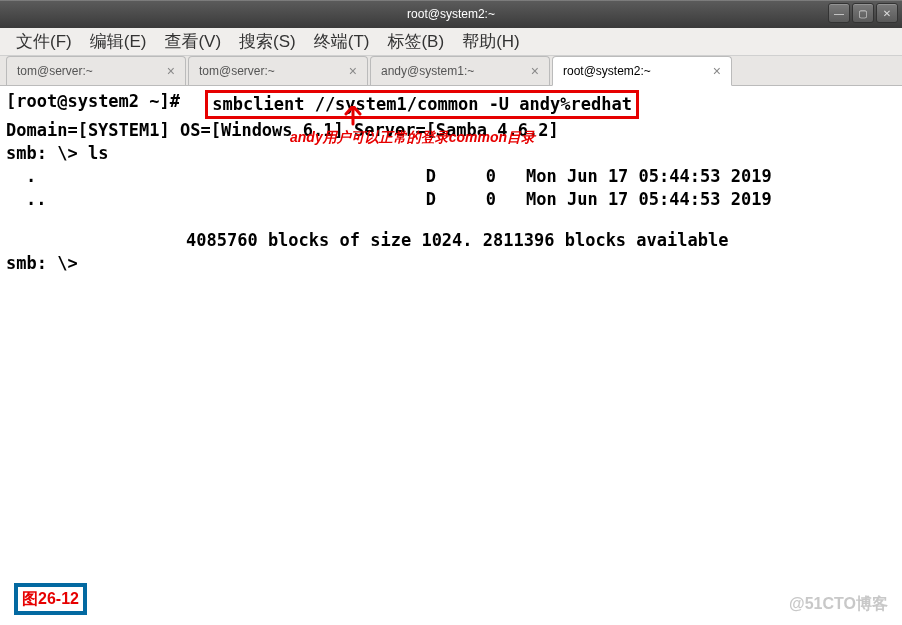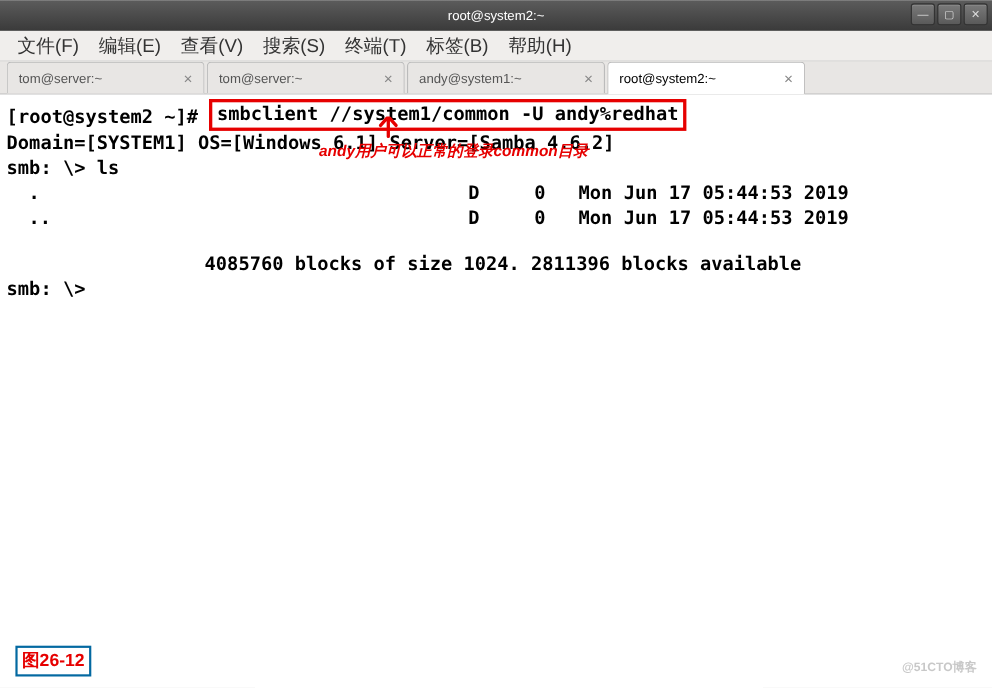--- a/index.html
+++ b/index.html
@@ -99,22 +99,23 @@
       font-family: "DejaVu Sans Mono", "Consolas", monospace;
       font-size: 17px;
       font-weight: bold;
       padding: 4px 6px;
       height: calc(625px - 28px - 28px - 30px);
       position: relative;
       line-height: 1.35;
     }
     .prompt-line {
       display: flex;
-      align-items: flex-end;
+      align-items: flex-start;
       flex-wrap: wrap;
+      gap: 15px;
     }
     .red-box {
       border: 3px solid #e60000;
       padding: 0 4px;
       display: inline;
     }
     .red-anno {
       color: #e60000;
       font-size: 14px;
       font-weight: bold;
@@ -139,30 +140,30 @@
     .ls-size { width: 60px; text-align: right; }
     .ls-date { padding-left: 30px; }
     .blocks-line { padding-left: 180px; margin-top: 18px; }
     .fig-label {
       position: absolute;
       left: 14px;
       bottom: 10px;
       color: #e60000;
       font-size: 16px;
       font-weight: bold;
-      border: 2px solid #0369a1;
+      border: 4px solid #0369a1;
       padding: 1px 4px;
       font-family: "Microsoft YaHei", sans-serif;
     }
     .watermark {
       position: absolute;
       right: 14px;
       bottom: 10px;
       color: #c8c8c8;
-      font-size: 11px;
+      font-size: 16px;
       font-family: "Microsoft YaHei", sans-serif;
     }
   </style>
 </head>
 <body>
 
 <div class="title-bar">
   <span class="title-text">root@system2:~</span>
   <div class="window-controls">
     <div class="win-btn">—</div>

